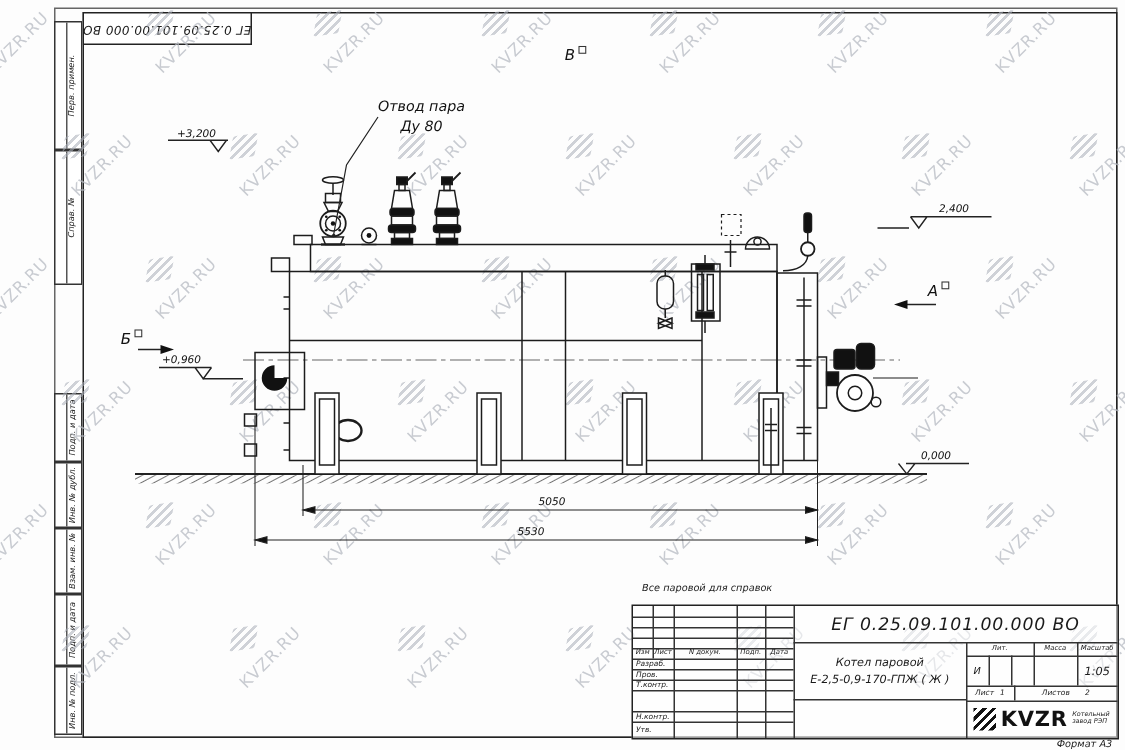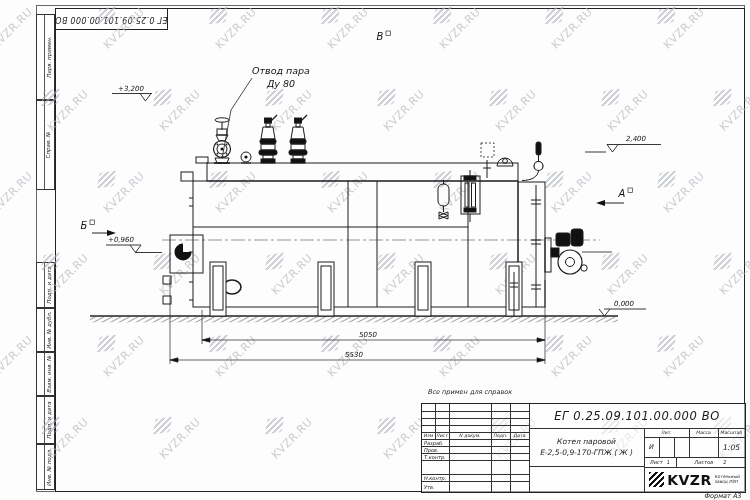--- a/index.html
+++ b/index.html
@@ -334,21 +334,21 @@
       <line x1="545" y1="280" x2="545" y2="364"></line>
       <line x1="202" y1="340" x2="545" y2="340"></line>
       <path d="M202,340 l8,-2.2 v4.4 Z M545,340 l-8,-2.2 v4.4 Z" fill="#111"></path>
       <text x="368" y="336.5" text-anchor="middle" font-size="7" font-style="italic" fill="#111" stroke="none">5050</text>
       <line x1="170" y1="360" x2="545" y2="360"></line>
       <path d="M170,360 l8,-2.2 v4.4 Z M545,360 l-8,-2.2 v4.4 Z" fill="#111"></path>
       <text x="354" y="356.5" text-anchor="middle" font-size="7" font-style="italic" fill="#111" stroke="none">5530</text>
     </g>
   </svg>
 
-  <div id="note">Все примен для справок</div>
+  <div id="note">Все паровой для справок</div>
 
   <div id="title-block">
 
     <div class="tl-v" style="left:107px;top:0;height:88px;"></div>
     <div class="tl-v" style="left:13px;top:0;height:35px;"></div>
     <div class="tl-v" style="left:27px;top:0;height:88px;"></div>
     <div class="tl-v" style="left:69px;top:0;height:88px;"></div>
     <div class="tl-v" style="left:88px;top:0;height:88px;"></div>
     <div class="tl-v" style="left:222px;top:24px;height:64px;"></div>
     <div class="tl-v" style="left:267px;top:24px;height:29px;"></div>

